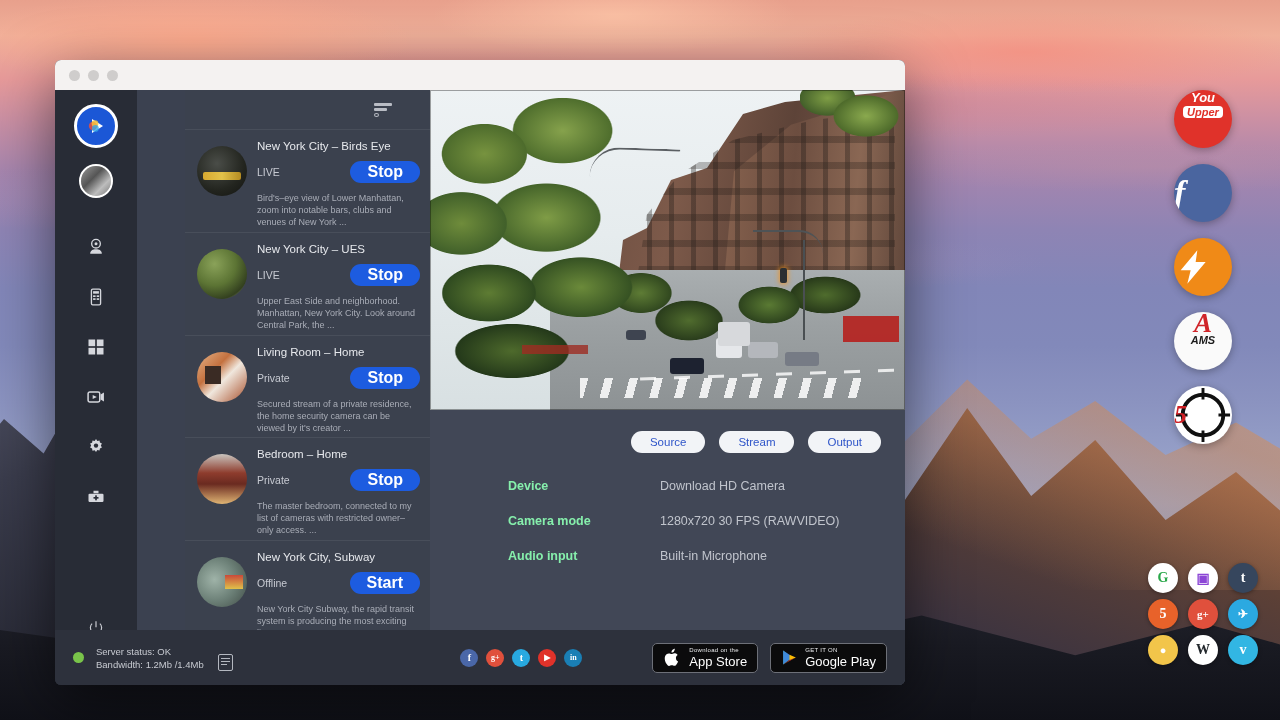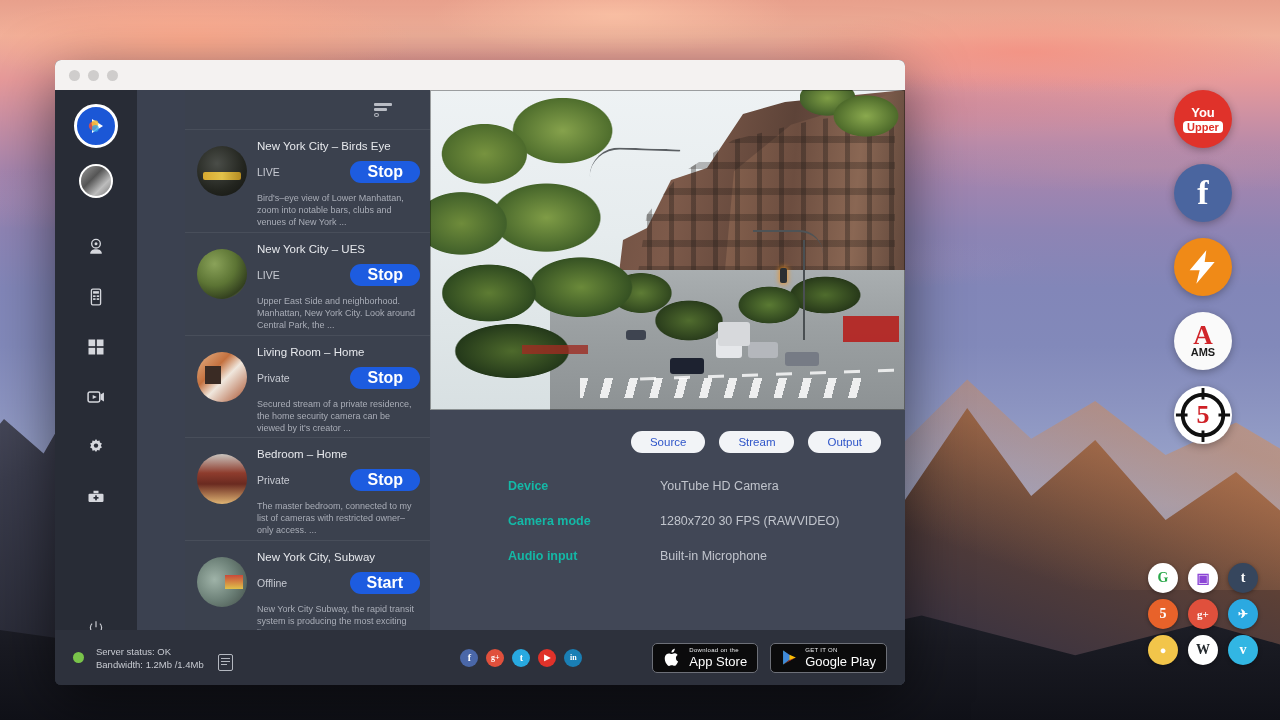--- a/index.html
+++ b/index.html
@@ -275,21 +275,21 @@
   #video-border { position: absolute; inset: 0; border: 1px solid rgba(0,0,0,.35); pointer-events: none; }
 
   
   #tabs { display: flex; gap: 14px; justify-content: flex-end; padding: 21px 0 0 0; margin-right: 24px; }
   .tab {
     background: #f2f4f7; color: #2f55c9; font-size: 11.5px;
     border: none; border-radius: 11px; padding: 5px 19px; cursor: pointer;
   }
   #info { padding: 26px 0 0 78px; }
   .info-row { display: flex; margin-bottom: 21px; }
-  .info-label { width: 152px; color: #14b8a6; font-size: 12.5px; font-weight: bold; }
+  .info-label { width: 152px; color: #86efac; font-size: 12.5px; font-weight: bold; }
   .info-value { color: #c0c4cc; font-size: 12.5px; }
 
   
   #statusbar {
     position: absolute; left: 0; bottom: 0; width: 850px; height: 55px;
     background: #2d313c; display: flex; align-items: center; padding: 0 18px;
   }
   #status-dot { width: 11px; height: 11px; border-radius: 50%; background: #79c44a; margin-right: 12px; }
   #status-text { color: #c7cad1; font-size: 9.5px; line-height: 13px; }
   #status-doc { width: 15px; height: 17px; margin-left: 6px; position: relative;
@@ -314,23 +314,23 @@
   }
   .store-txt { line-height: 1; }
   .store-txt .small { color: #e9eaec; font-size: 6px; display: block; letter-spacing: .3px; }
   .store-txt .big { color: #fff; font-size: 13px; display: block; margin-top: 2px; }
 
   
   #dock-right { position: absolute; right: 48px; top: 90px; display: flex;
     flex-direction: column; gap: 16px; align-items: center; }
   .app-icon {
     width: 58px; height: 58px; border-radius: 50%; display: flex;
-    align-items: center; justify-content: center; cursor: pointer;
+    align-items: center; justify-content: flex-start; cursor: pointer;
     box-shadow: 0 2px 8px rgba(0,0,0,.3); position: relative; overflow: hidden;
-    font-weight: bold; color: #fff;
+    font-weight: bold; color: #fff; font-style: italic;
   }
   #icon-youtube { background: #e0322a; flex-direction: column; gap: 1px; }
   #icon-youtube .yt-you { font-size: 13px; font-family: "Liberation Sans", sans-serif; }
   #icon-youtube .yt-tube { font-size: 11px; background: #fff; color: #e0322a;
     border-radius: 4px; padding: 0 4px; }
   #icon-facebook { background: #4a659f; font-size: 34px; font-family: "Liberation Serif", serif; }
   #icon-flash { background: #f08a17; }
   #icon-adobe { background: #fafafa; flex-direction: column; }
   #icon-adobe .a-mark { color: #d0252a; font-size: 27px; font-family: "Liberation Serif", serif; line-height: 22px; }
   #icon-adobe .a-txt { color: #1c1c1c; font-size: 11px; }
@@ -546,21 +546,21 @@
 
       <div id="tabs">
         <button class="tab">Source</button>
         <button class="tab">Stream</button>
         <button class="tab">Output</button>
       </div>
 
       <div id="info">
         <div class="info-row">
           <div class="info-label">Device</div>
-          <div class="info-value">YouTube HD Camera</div>
+          <div class="info-value">Download HD Camera</div>
         </div>
         <div class="info-row">
           <div class="info-label">Camera mode</div>
           <div class="info-value">1280x720 30 FPS (RAWVIDEO)</div>
         </div>
         <div class="info-row">
           <div class="info-label">Audio input</div>
           <div class="info-value">Built-in Microphone</div>
         </div>
       </div>

